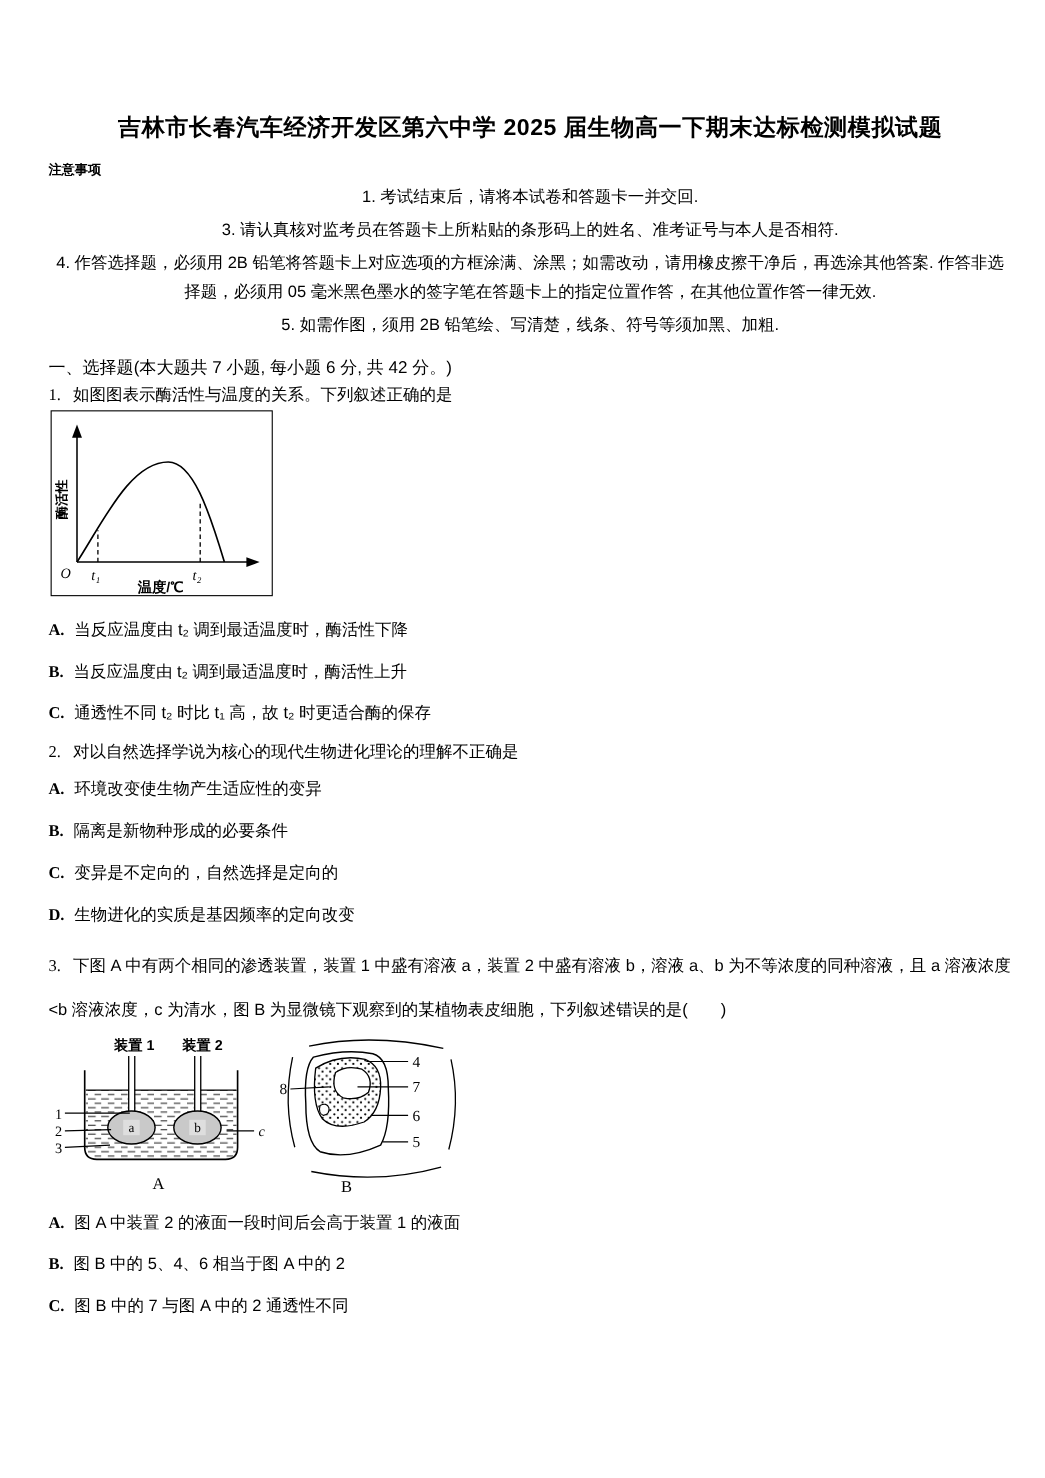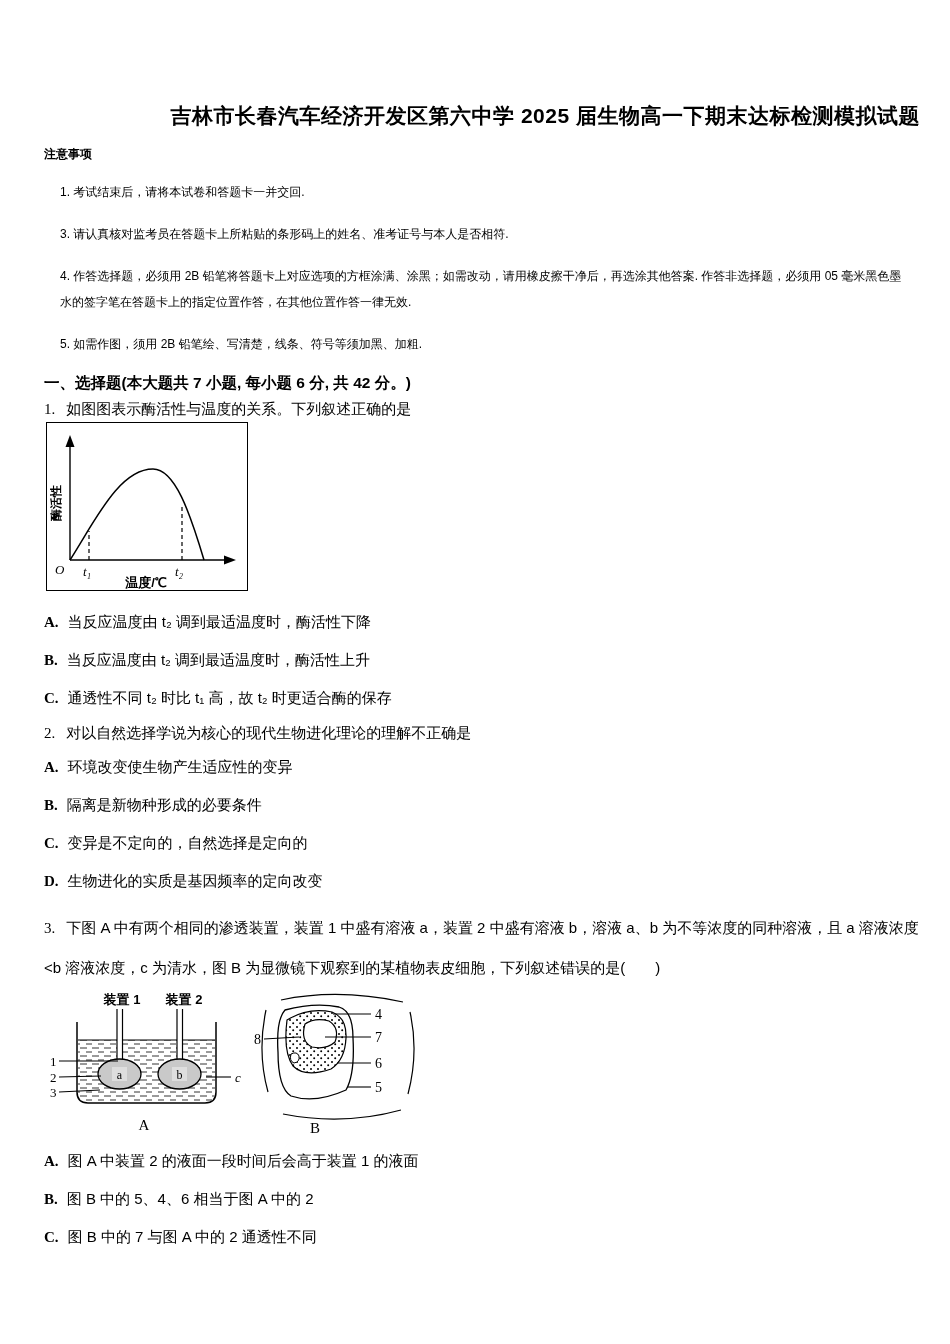--- a/index.html
+++ b/index.html
@@ -1,24 +1,24 @@
 <!DOCTYPE html>
 <html lang="zh"><head>
 <meta charset="utf-8">
 <style>
   html,body { margin:0; padding:0; background:#ffffff; }
   body { width:950px; height:1344px; color:#000; font-family:"Liberation Sans",sans-serif; }
   .page { box-sizing:border-box; width:950px; height:1344px; padding:102px 30px 0 44px; overflow:hidden; background:#fff; }
 
-  .title { font-size:21px; font-weight:bold; text-align:right; margin:0 0 16px 0; letter-spacing:0.5px; }
+  .title { font-size:21px; font-weight:bold; text-align:center; margin:0 0 16px 0; letter-spacing:0.5px; }
 
   .notice-heading { font-size:12px; font-weight:bold; margin:0 0 3px 0; }
-  .notice-item { font-size:12px; line-height:26px; margin:16px; }
+  .notice-item { font-size:15px; line-height:26px; margin:4px;text-align:center; }
 
-  .section-heading { font-size:15.5px; font-weight:bold; margin:15px 0 7px 0; }
+  .section-heading { font-size:15.5px; font-weight:normal; margin:15px 0 7px 0; }
 
   .q-stem { font-size:15px; margin:3px 0 5px 0; line-height:16px; }
   .q-stem.wide { line-height:40px; margin:6px 0 0 0; }
   .q-num { font-family:"Liberation Serif",serif; margin-right:11px; }
 
   .option { font-size:15px; line-height:21px; margin:0 0 16px 0; }
   .opt-label { font-family:"Liberation Serif",serif; font-weight:bold; margin-right:9px; }
   .options { margin-top:2px; }
 
   .figure1-wrap { width:200px; border:1px solid #000; margin:3px 0 20px 2px; background:#fff; }

